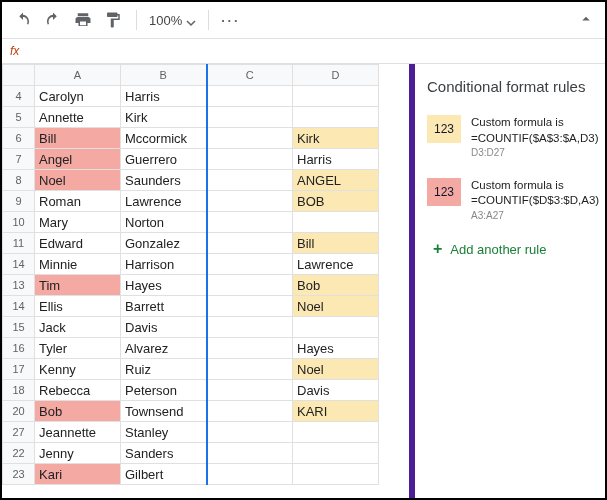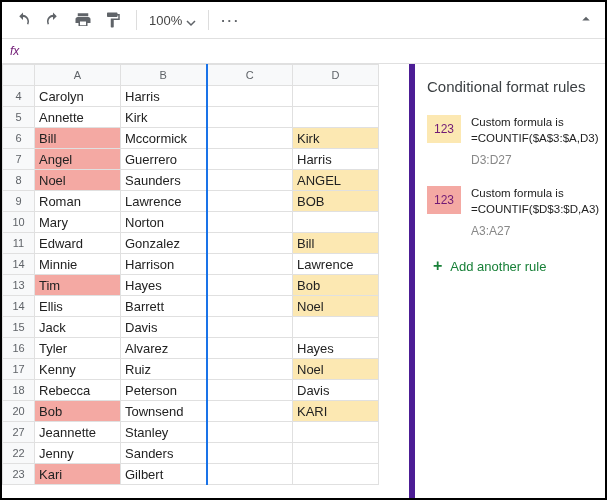--- a/index.html
+++ b/index.html
@@ -6,40 +6,40 @@
 .frame{width:607px;height:500px;border:2px solid #000;box-sizing:border-box;display:flex;flex-direction:column;overflow:hidden}
 .toolbar{height:36px;display:flex;align-items:center;padding:0 10px;gap:8px;color:#5f6368}
 .tool-btn{width:22px;height:22px;display:flex;align-items:center;justify-content:center;cursor:pointer}
 .tool-btn svg{width:18px;height:18px;fill:#5f6368}
 .tool-sep{width:1px;height:20px;background:#ddd;margin:0 4px}
 .zoom{display:flex;align-items:flex-end;gap:4px;font-size:13px;cursor:pointer;color:#444}
 .tool-more{font-weight:bold;letter-spacing:2px}
 .collapse{margin-left:auto;cursor:pointer}
 .collapse svg{width:18px;height:18px;fill:#5f6368}
 .fx-row{height:24px;border-top:1px solid #e0e0e0;border-bottom:1px solid #e0e0e0;display:flex;align-items:center;padding-left:8px}
-.fx-label{font-style:italic;color:#701a75;font-size:12px;margin-right:8px}
+.fx-label{font-style:italic;color:#c2410c;font-size:12px;margin-right:8px}
 .fx-input{border:none;outline:none;flex:1;font-size:12px}
 .body{flex:1;display:flex;overflow:hidden}
 .sheet{flex:1;overflow:auto}
 table{border-collapse:collapse;table-layout:fixed}
 th,td{border:1px solid #e0e0e0;height:21px;font-size:13px;text-align:left;padding:0 4px;box-sizing:border-box;white-space:nowrap;overflow:hidden}
 th{background:#f8f9fa;color:#5f6368;text-align:center;font-weight:normal;font-size:11px}
 .rowhdr{width:32px;text-align:center;background:#f8f9fa;color:#5f6368;font-size:11px}
 .col{width:86px}
 .hl-yellow{background:#fce8b2}
 .hl-red{background:#f4a9a3}
 .sel-border-r{border-right:2px solid #1a73e8}
 .side{width:196px;border-left:6px solid #4c1d95;padding:14px 12px;box-sizing:border-box}
 .side-title{font-size:15px;color:#3c4043;margin-bottom:20px}
 .rule{display:flex;gap:10px;margin-bottom:18px;cursor:pointer}
-.swatch{width:34px;height:28px;display:flex;align-items:center;justify-content:center;font-size:12px;color:#701a75;flex-shrink:0}
+.swatch{width:34px;height:28px;display:flex;align-items:center;justify-content:center;font-size:12px;color:#0f172a;flex-shrink:0}
 .sw-y{background:#fce8b2}
 .sw-r{background:#f4a9a3}
 .rule-text{font-size:11.5px;line-height:1.35}
-.rule-range{color:#888;font-size:12px;margin-top:6px}
+.rule-range{color:#888;font-size:10px;margin-top:0}
 .add-rule{color:#188038;font-size:13px;display:flex;align-items:center;gap:8px;margin-top:12px;cursor:pointer;padding-left:6px}
 .plus{font-size:16px;font-weight:bold}
 </style>
 </head>
 <body>
 
 <div class="frame">
   <div class="toolbar">
     <div class="tool-btn">
         <svg viewBox="0 0 24 24">

